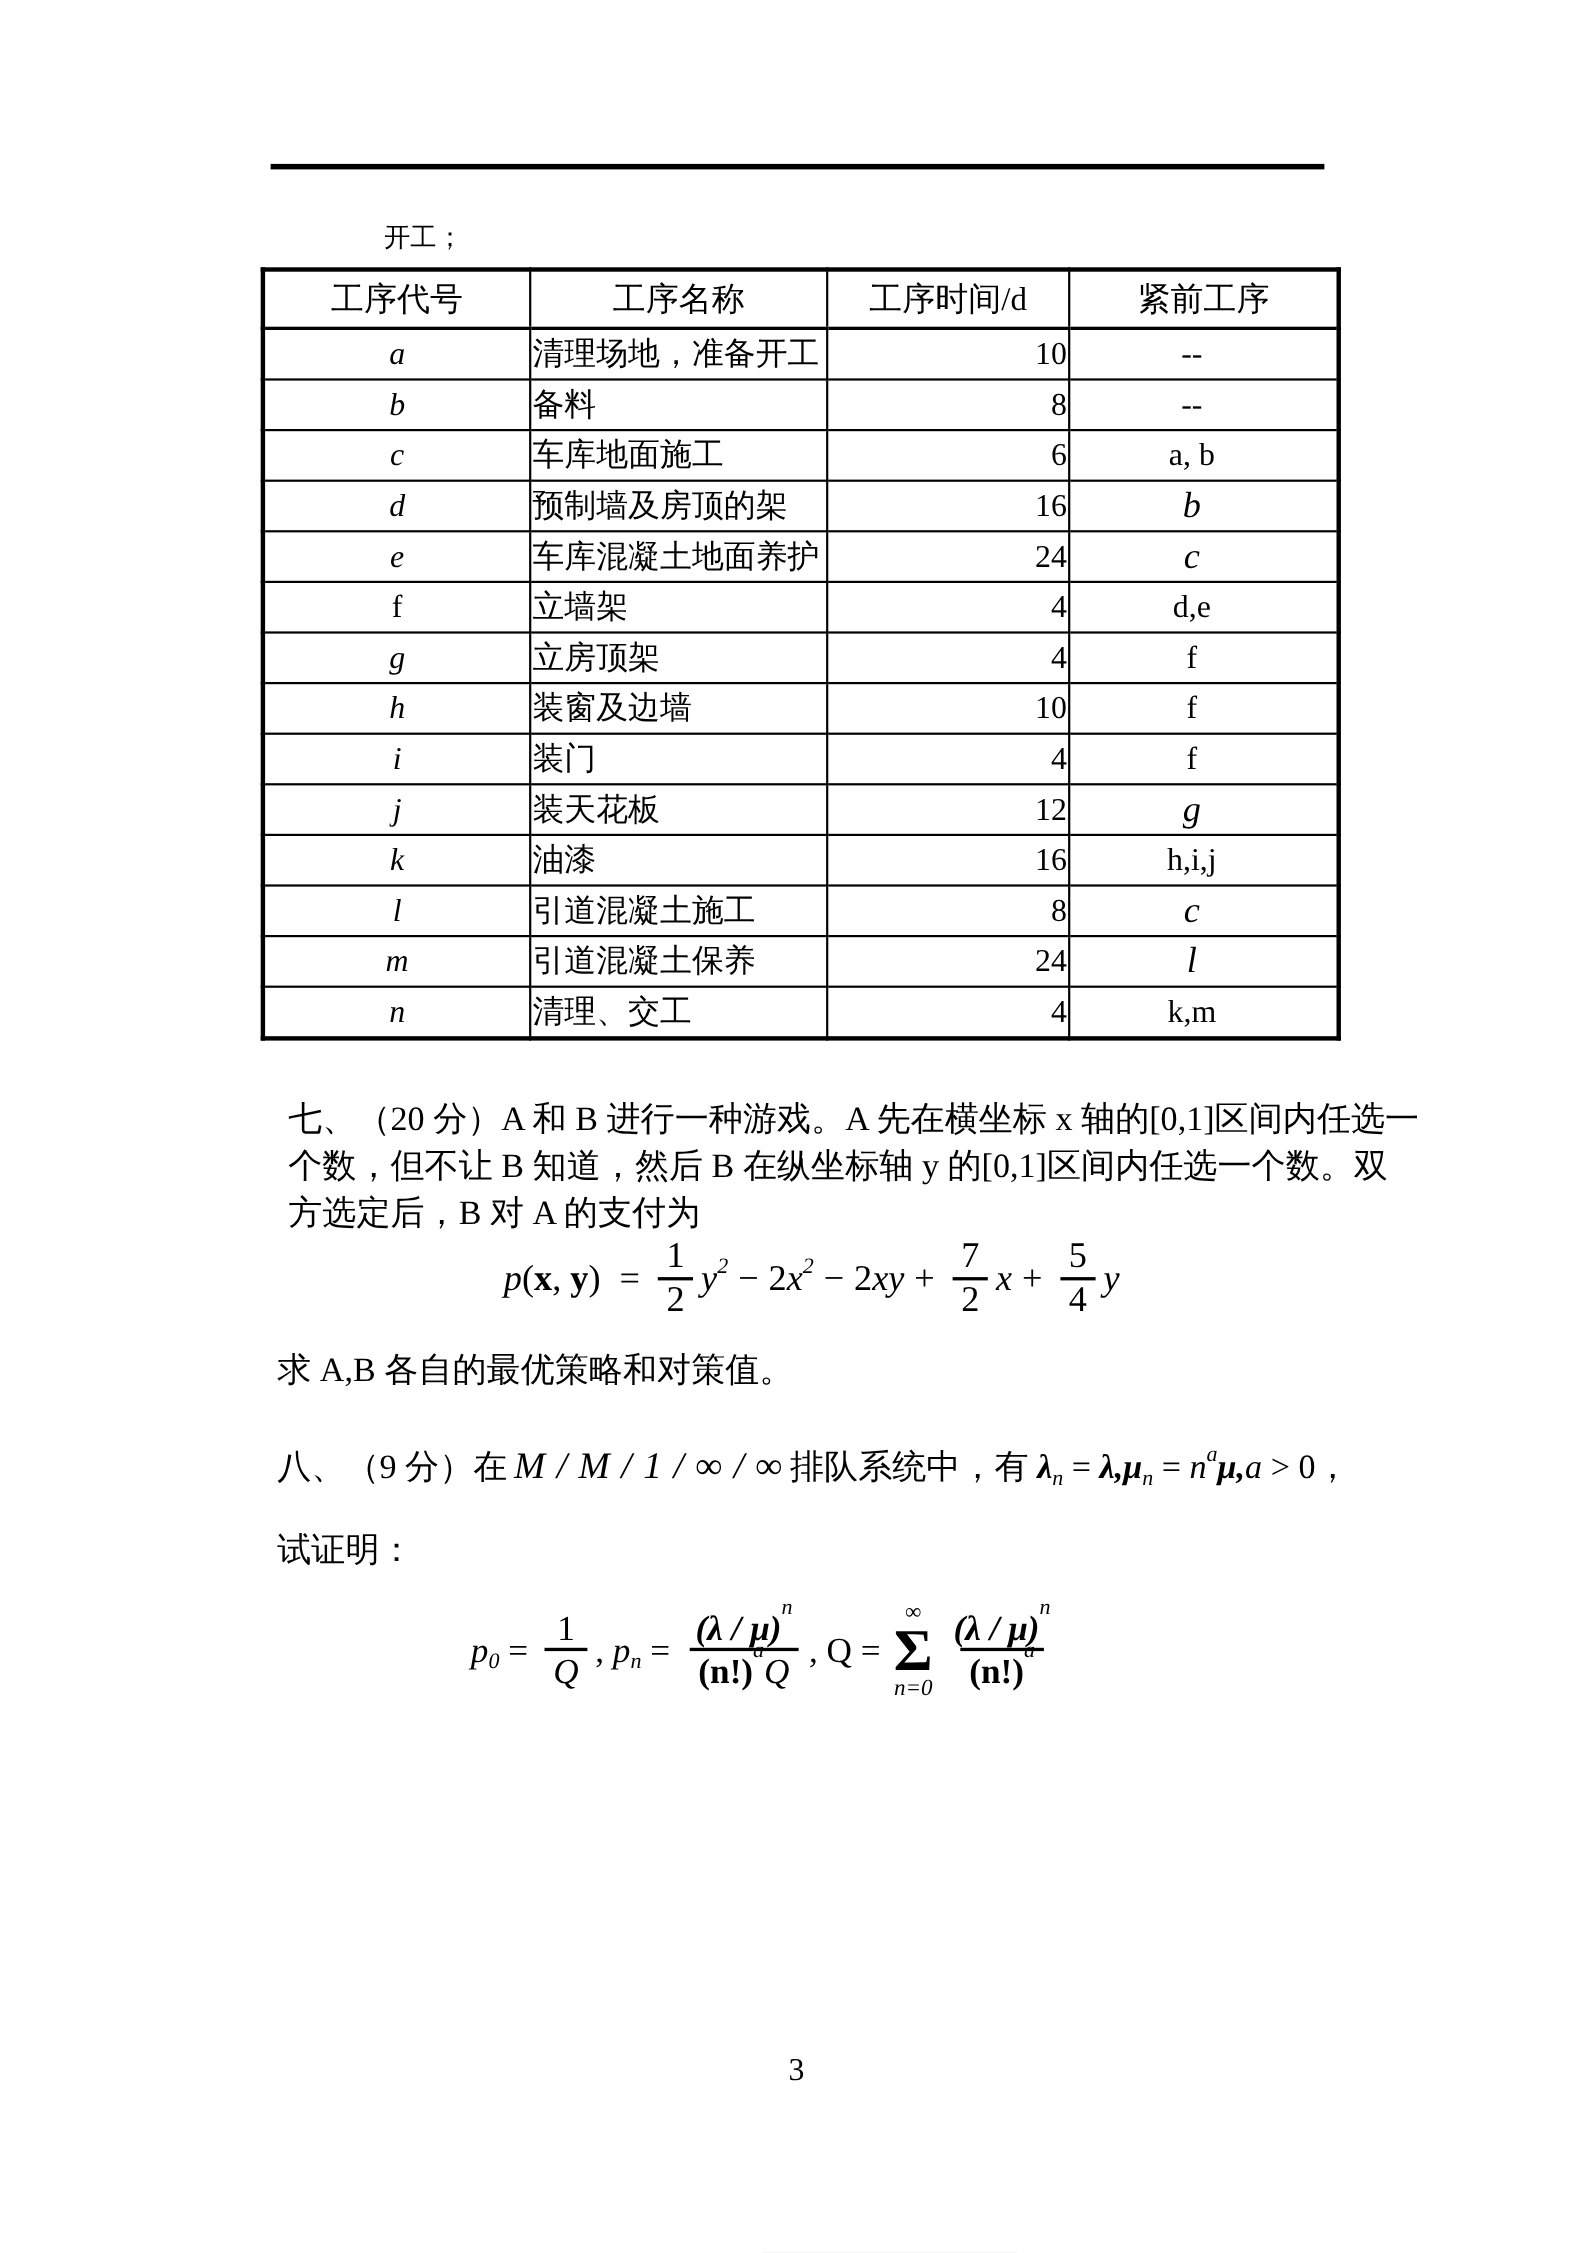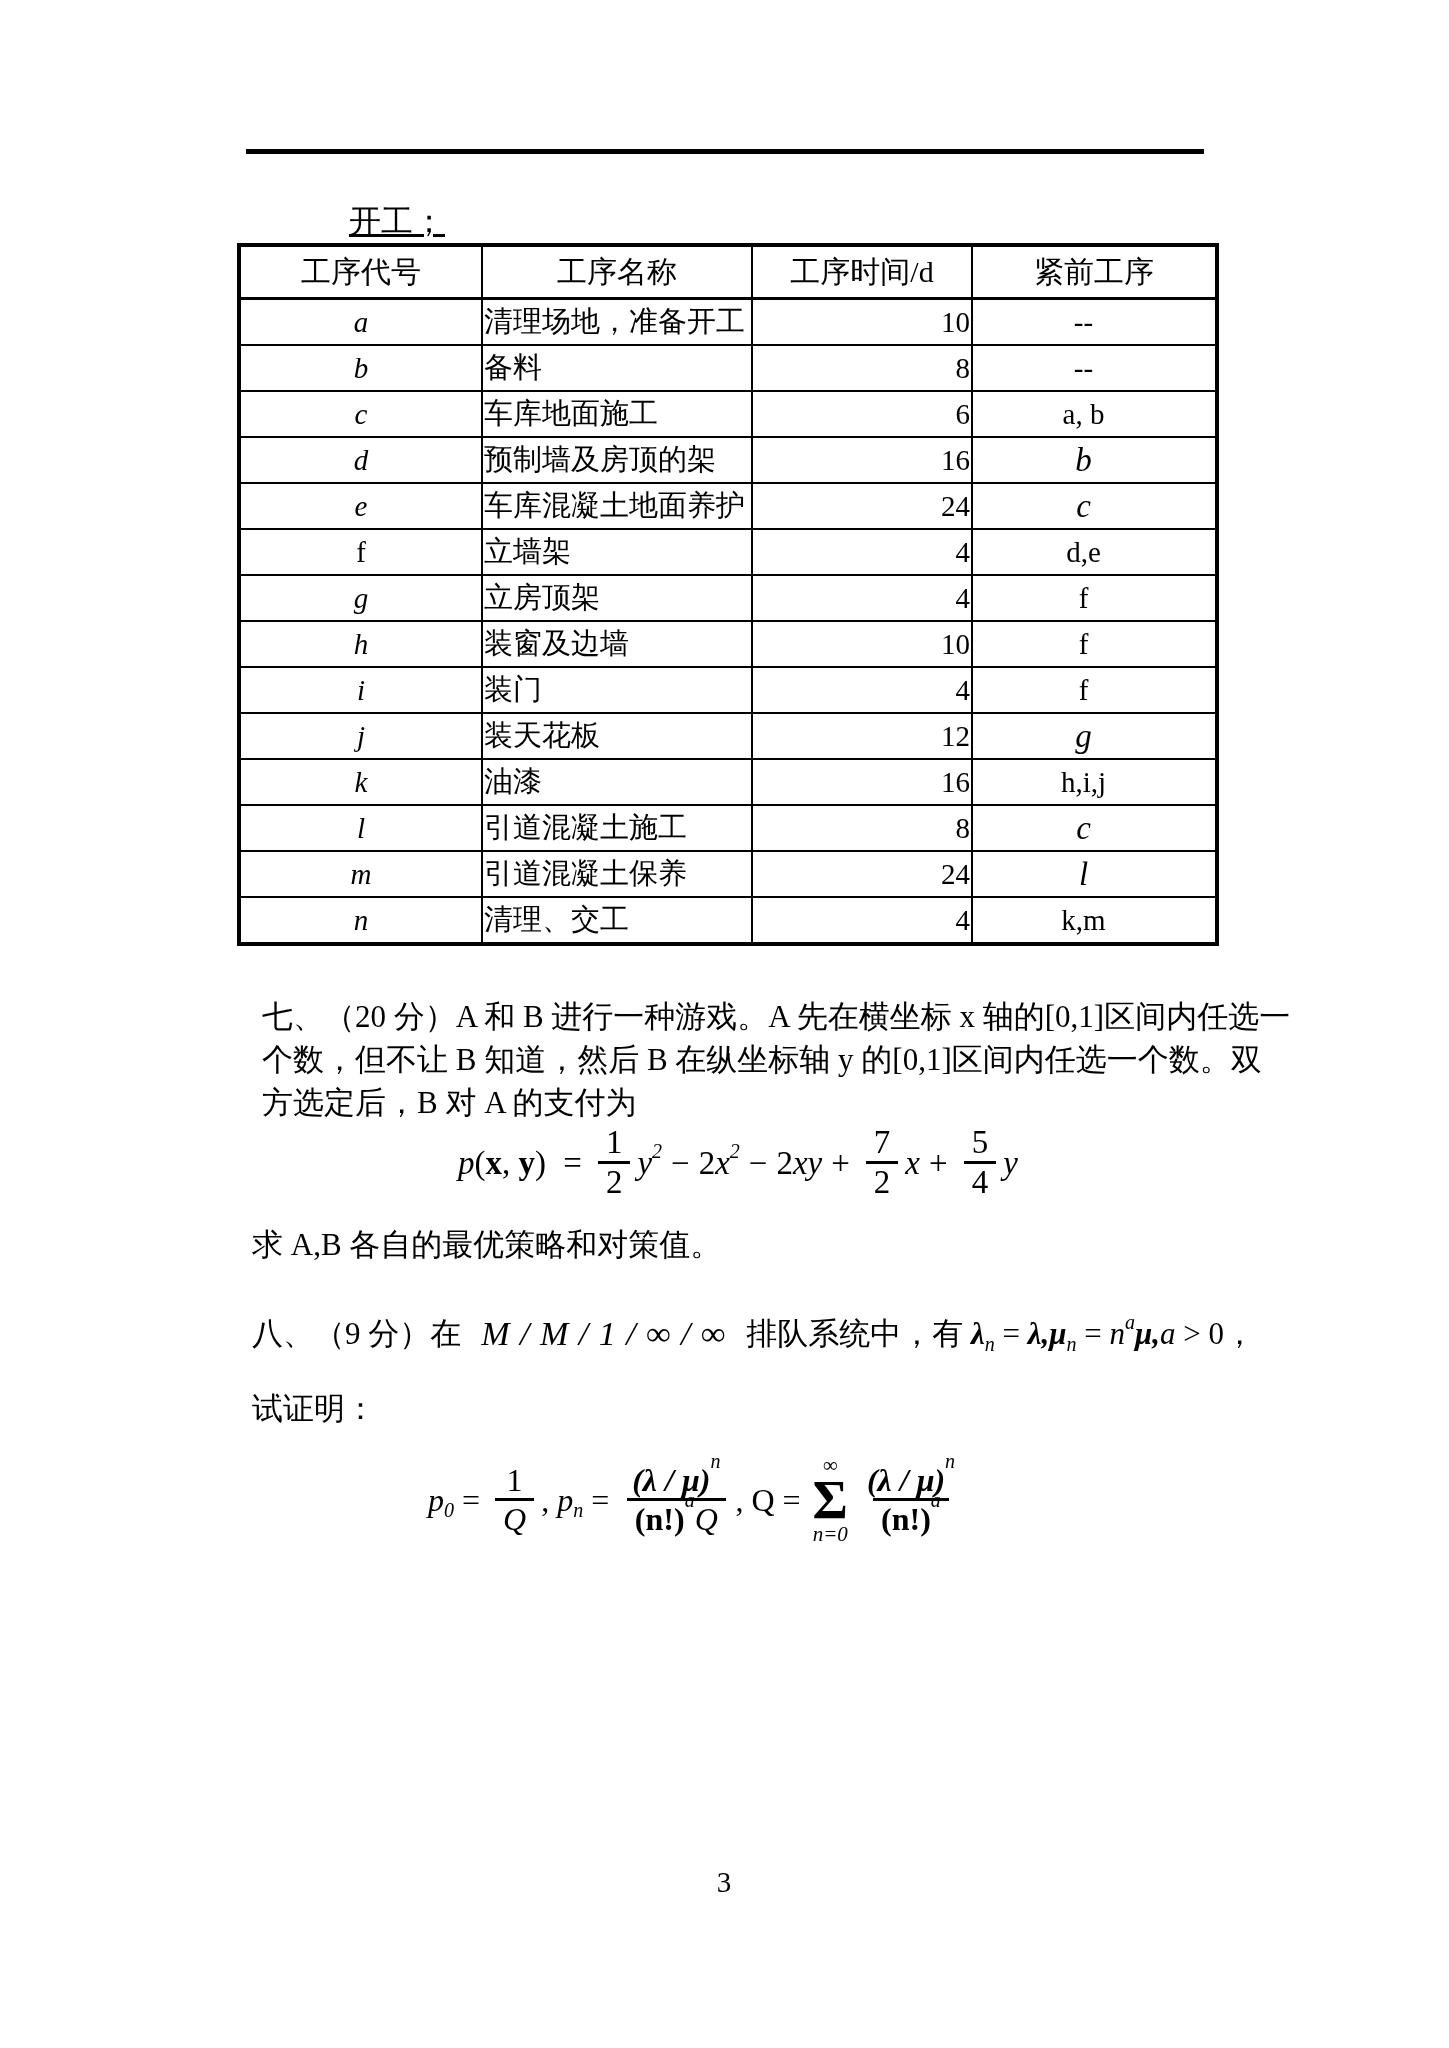--- a/index.html
+++ b/index.html
@@ -3,21 +3,21 @@
 <meta charset="utf-8">
 <style>
   html,body { margin:0; padding:0; background:#e8e8e8; }
   .page {
     position:relative; width:1449px; height:2048px; margin:0 auto;
     background:#ffffff; color:#000;
     font-family:"Liberation Serif","DejaVu Serif",serif;
     overflow:hidden;
   }
   .top-rule { position:absolute; left:246px; top:149px; width:958px; height:5px; background:#000; }
-  .kaigong { position:absolute; left:349px; top:200px; font-size:32px;text-decoration:underline; }
+  .kaigong { position:absolute; left:349px; top:200px; font-size:24px; }
 
   
   table.process { position:absolute; left:237px; top:243px; width:978px;
     border-collapse:collapse; table-layout:fixed; border:4px solid #000; }
   table.process th { border:2px solid #000; border-bottom:3px solid #000; height:48px;
     font-weight:normal; font-size:30px; text-align:center; }
   table.process td { border:2px solid #000; height:42px; font-size:29px; }
   td.code { text-align:center; font-size:33px; font-style:italic; }
   td.code.upright { font-style:normal; font-size:29px; }
   td.name { text-align:left; }
@@ -42,21 +42,21 @@
   .it { font-style:italic; }
   .bld { font-weight:bold; }
   .bit { font-weight:bold; font-style:italic; }
   .math sup, .msup { font-size:20px; font-style:italic; position:relative; top:-12px; }
   .msub { font-size:20px; font-style:italic; position:relative; top:10px; }
   .op { margin:0 9px; }
   .frac { display:inline-flex; flex-direction:column; align-items:center;
     line-height:1.08; font-style:normal; margin:0 7px; vertical-align:middle; }
   .frac .num { padding:0 8px; display:flex; align-items:flex-start; }
   .frac .den { border-top:3px solid #000; padding:1px 8px 0; display:flex; align-items:flex-start; }
-  .queue-math { font-style:italic; font-size:34px; letter-spacing:1px; margin:0 20px; }
+  .queue-math { font-style:italic; font-size:34px; letter-spacing:1px; margin:0 6px; }
   .sum { display:inline-flex; flex-direction:column; align-items:center; line-height:1; margin:0 4px; }
   .sum .lim-top { font-size:21px; }
   .sum .sigma { font-size:54px; font-weight:bold; line-height:0.9; }
   .sum .lim-bot { font-size:21px; font-style:italic; }
 </style>
 </head>
 <body>
 
 <div class="page">
 

